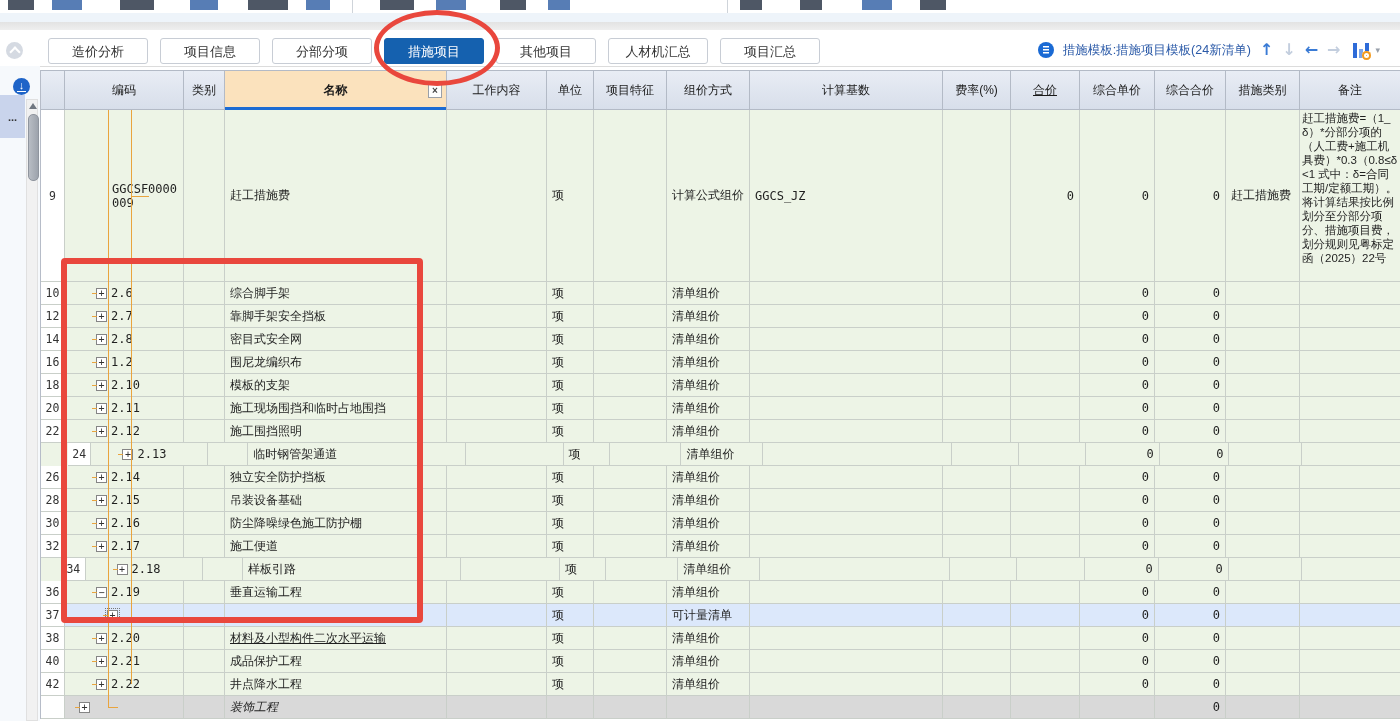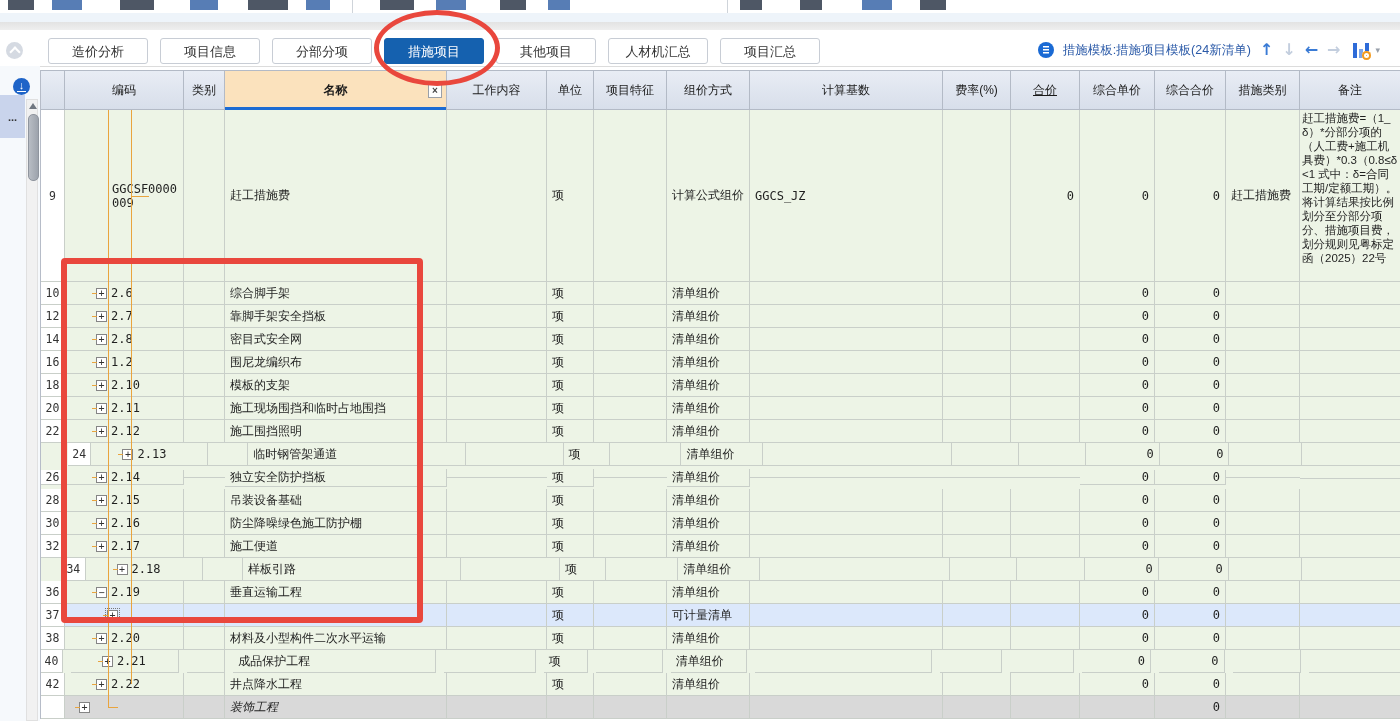--- a/index.html
+++ b/index.html
@@ -347,21 +347,21 @@
         <div class="gcell" style="width: 73px;"></div>
         <div class="gcell" style="width: 83px;">清单组价</div>
         <div class="gcell" style="width: 193px;"></div>
         <div class="gcell right" style="width: 68px;"></div>
         <div class="gcell right" style="width: 69px;"></div>
         <div class="gcell right mono" style="width: 75px;">0</div>
         <div class="gcell right mono" style="width: 71px;">0</div>
         <div class="gcell" style="width: 74px;"></div>
         <div class="gcell remarkcell" style="width: 101px;"></div>
       </div>
-      <div class="grow" style="height: 23px; align-items: center;">
+      <div class="grow" style="height: 23px;">
         <div class="gcell numcell mono" style="width: 24px;">26</div>
         <div class="gcell codecell" style="width: 119px;">
           <span class="expand-box" style="margin-left: 31px;">+</span>
           <span class="code-text mono">2.14</span>
         </div>
         <div class="gcell" style="width: 41px;"></div>
         <div class="gcell" style="width: 222px;">独立安全防护挡板</div>
         <div class="gcell" style="width: 100px;"></div>
         <div class="gcell" style="width: 47px;">项</div>
         <div class="gcell" style="width: 73px;"></div>
@@ -493,34 +493,34 @@
         <div class="gcell" style="width: 74px;"></div>
         <div class="gcell remarkcell" style="width: 101px;"></div>
       </div>
       <div class="grow" style="height: 23px;">
         <div class="gcell numcell mono" style="width: 24px;">38</div>
         <div class="gcell codecell" style="width: 119px;">
           <span class="expand-box" style="margin-left: 31px;">+</span>
           <span class="code-text mono">2.20</span>
         </div>
         <div class="gcell" style="width: 41px;"></div>
-        <div class="gcell" style="width: 222px;">材料及小型构件二次水平运输</div>
-        <div class="gcell" style="width: 100px;"></div>
-        <div class="gcell" style="width: 47px;">项</div>
-        <div class="gcell" style="width: 73px;"></div>
-        <div class="gcell" style="width: 83px;">清单组价</div>
-        <div class="gcell" style="width: 193px;"></div>
-        <div class="gcell right" style="width: 68px;"></div>
-        <div class="gcell right" style="width: 69px;"></div>
-        <div class="gcell right mono" style="width: 75px;">0</div>
-        <div class="gcell right mono" style="width: 71px;">0</div>
-        <div class="gcell" style="width: 74px;"></div>
-        <div class="gcell remarkcell" style="width: 101px;"></div>
-      </div>
-      <div class="grow" style="height: 23px; gap: 8px;">
+        <div class="gcell" style="width: 222px; text-decoration: underline;">材料及小型构件二次水平运输</div>
+        <div class="gcell" style="width: 100px;"></div>
+        <div class="gcell" style="width: 47px;">项</div>
+        <div class="gcell" style="width: 73px;"></div>
+        <div class="gcell" style="width: 83px;">清单组价</div>
+        <div class="gcell" style="width: 193px;"></div>
+        <div class="gcell right" style="width: 68px;"></div>
+        <div class="gcell right" style="width: 69px;"></div>
+        <div class="gcell right mono" style="width: 75px;">0</div>
+        <div class="gcell right mono" style="width: 71px;">0</div>
+        <div class="gcell" style="width: 74px;"></div>
+        <div class="gcell remarkcell" style="width: 101px;"></div>
+      </div>
+      <div class="grow" style="height: 23px;">
         <div class="gcell numcell mono" style="width: 24px;">40</div>
         <div class="gcell codecell" style="width: 119px;">
           <span class="expand-box" style="margin-left: 31px;">+</span>
           <span class="code-text mono">2.21</span>
         </div>
         <div class="gcell" style="width: 41px;"></div>
         <div class="gcell" style="width: 222px;">成品保护工程</div>
         <div class="gcell" style="width: 100px;"></div>
         <div class="gcell" style="width: 47px;">项</div>
         <div class="gcell" style="width: 73px;"></div>

